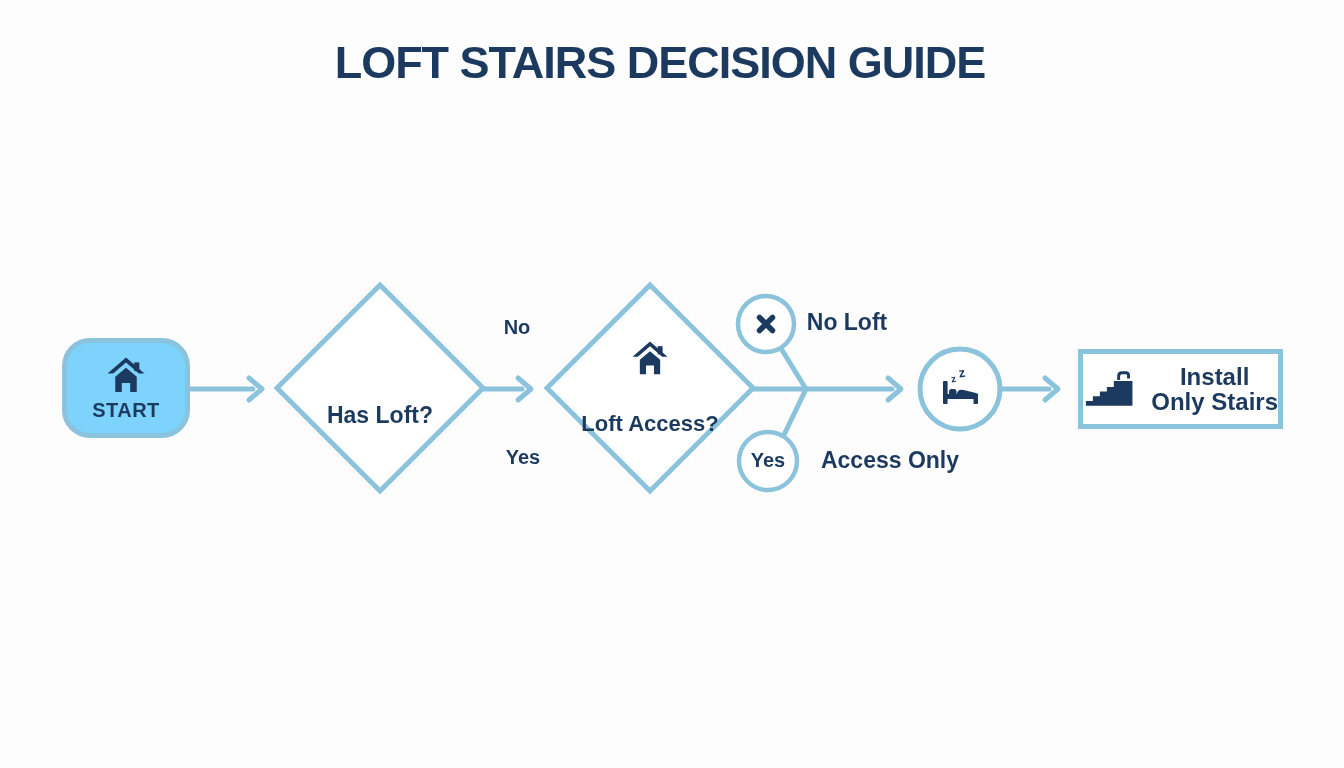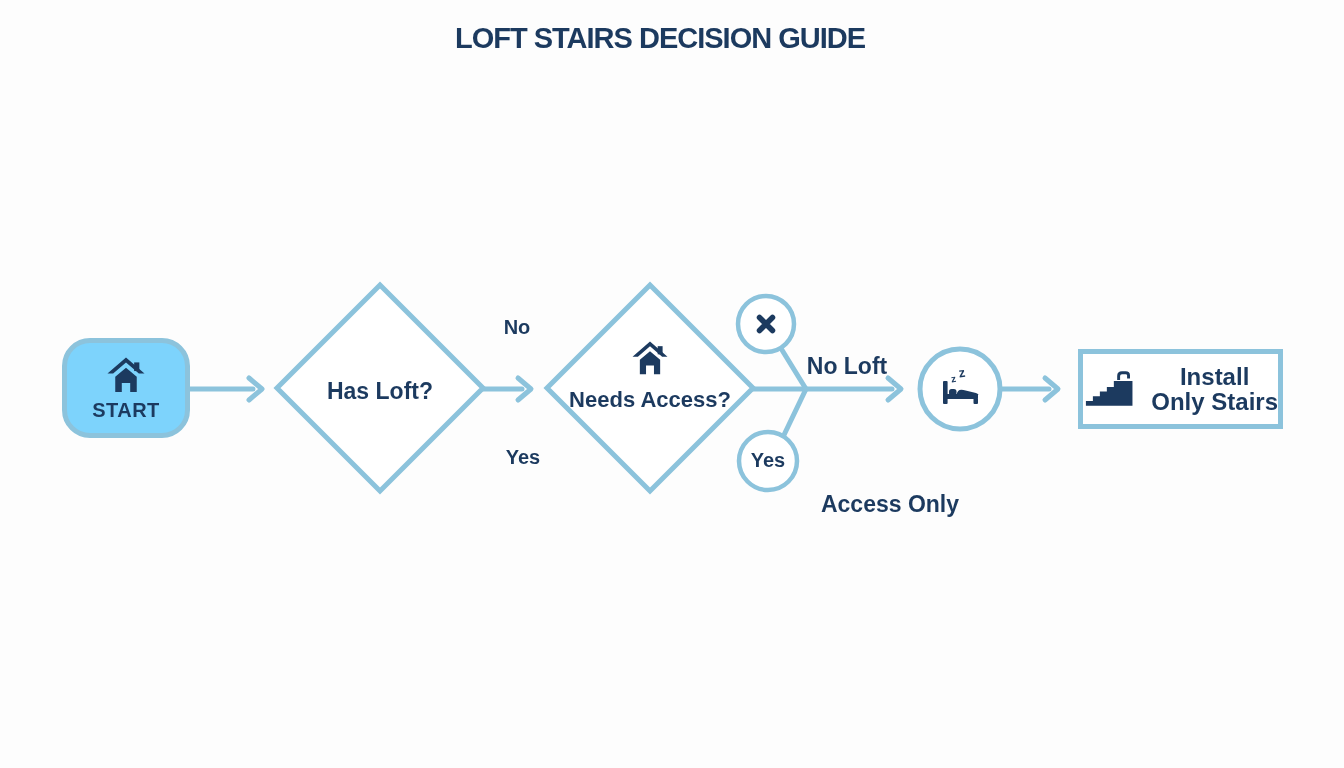--- a/index.html
+++ b/index.html
@@ -6,45 +6,45 @@
     --line-blue:#8cc3dc;
     --navy:#1c3a5f;
     --background:#fdfdfd;
   }
   *{margin:0;padding:0;box-sizing:border-box;}
   html,body{background:var(--background);}
   body{font-family:"Liberation Sans",sans-serif;}
   .canvas{position:relative;width:1344px;height:768px;background:var(--background);overflow:hidden;}
 
   .page-title{
-    position:absolute;top:22px;left:0;width:1320px;
+    position:absolute;top:37px;left:0;width:1320px;
     text-align:center;color:var(--navy);
-    font-size:29px;font-weight:bold;letter-spacing:-1px;white-space:nowrap;
+    font-size:45px;font-weight:bold;letter-spacing:-1px;white-space:nowrap;
   }
 
   svg.overlay{position:absolute;left:0;top:0;width:1344px;height:768px;}
   .shape{fill:#ffffff;stroke:var(--line-blue);stroke-width:5;}
   .ring{fill:#ffffff;stroke:var(--line-blue);stroke-width:4.5;}
   .wire{fill:none;stroke:var(--line-blue);stroke-width:5;stroke-linecap:round;stroke-linejoin:round;}
   .icon-fill{fill:var(--navy);}
   .icon-stroke{fill:none;stroke:var(--navy);}
 
   .abs-c{position:absolute;transform:translate(-50%,-50%);}
   .lbl{color:var(--navy);font-weight:bold;white-space:nowrap;}
 
   .start-node{
     position:absolute;left:62px;top:338px;width:128px;height:100px;
     border:5px solid var(--line-blue);border-radius:28px;background:#7dd3fc;
     display:flex;flex-direction:column;align-items:center;justify-content:center;gap:2px;
   }
   .start-node .lbl{font-size:20px;letter-spacing:0.5px;}
 
-  .diamond-q{font-size:23px;}
+  .diamond-q{font-size:23px;margin-top:24px;}
   .branch-lbl{font-size:20px;}
-  .outcome-lbl{font-size:23px;margin-top:44px;}
+  .outcome-lbl{font-size:23px;}
   .circle-lbl{font-size:20px;}
 
   .install-node{
     position:absolute;left:1078px;top:349px;width:205px;height:80px;
     border:5px solid var(--line-blue);background:#fff;
     display:flex;align-items:center;justify-content:flex-end;gap:13px;
   }
   .install-text{font-size:24px;line-height:1.06;text-align:center;}
 
   .svg-z{font-family:"Liberation Sans",sans-serif;font-weight:bold;fill:var(--navy);}
@@ -92,21 +92,21 @@
   <span class="abs-c lbl diamond-q" style="left:380px;top:391px;">Has Loft?</span>
 
   <span class="abs-c lbl branch-lbl" style="left:517px;top:327px;">No</span>
   <span class="abs-c lbl branch-lbl" style="left:523px;top:457px;">Yes</span>
 
   <svg class="abs-c" style="left:650px;top:359px;" width="42" height="40" viewBox="0 0 36 34">
     <rect class="icon-fill" x="24.6" y="6" width="4.2" height="7"></rect>
     <path class="icon-fill" d="M18,2 L3,15 H7.6 L18,6.1 L28.4,15 H33 Z"></path>
     <path class="icon-fill" d="M9.3,17.6 L18,10.3 L26.7,17.6 V30 H21.4 V22.6 H14.6 V30 H9.3 Z"></path>
   </svg>
-  <span class="abs-c lbl diamond-q" style="left:650px;top:400px;font-size:22px;">Needs Access?</span>
+  <span class="abs-c lbl diamond-q" style="left:650px;top:400px;font-size:22px;">Loft Access?</span>
 
   <svg class="abs-c" style="left:766px;top:324px;" width="32" height="32" viewBox="0 0 32 32">
     <path class="icon-stroke" style="stroke-width:5.5;stroke-linecap:round;" d="M9.5,9.5 L22.5,22.5 M22.5,9.5 L9.5,22.5"></path>
   </svg>
   <span class="abs-c lbl outcome-lbl" style="left:847px;top:322px;">No Loft</span>
 
   <span class="abs-c lbl circle-lbl" style="left:768px;top:460px;">Yes</span>
   <span class="abs-c lbl outcome-lbl" style="left:890px;top:460px;">Access Only</span>
 
   <svg class="abs-c" style="left:960px;top:390px;" width="52" height="52" viewBox="0 0 52 52">

